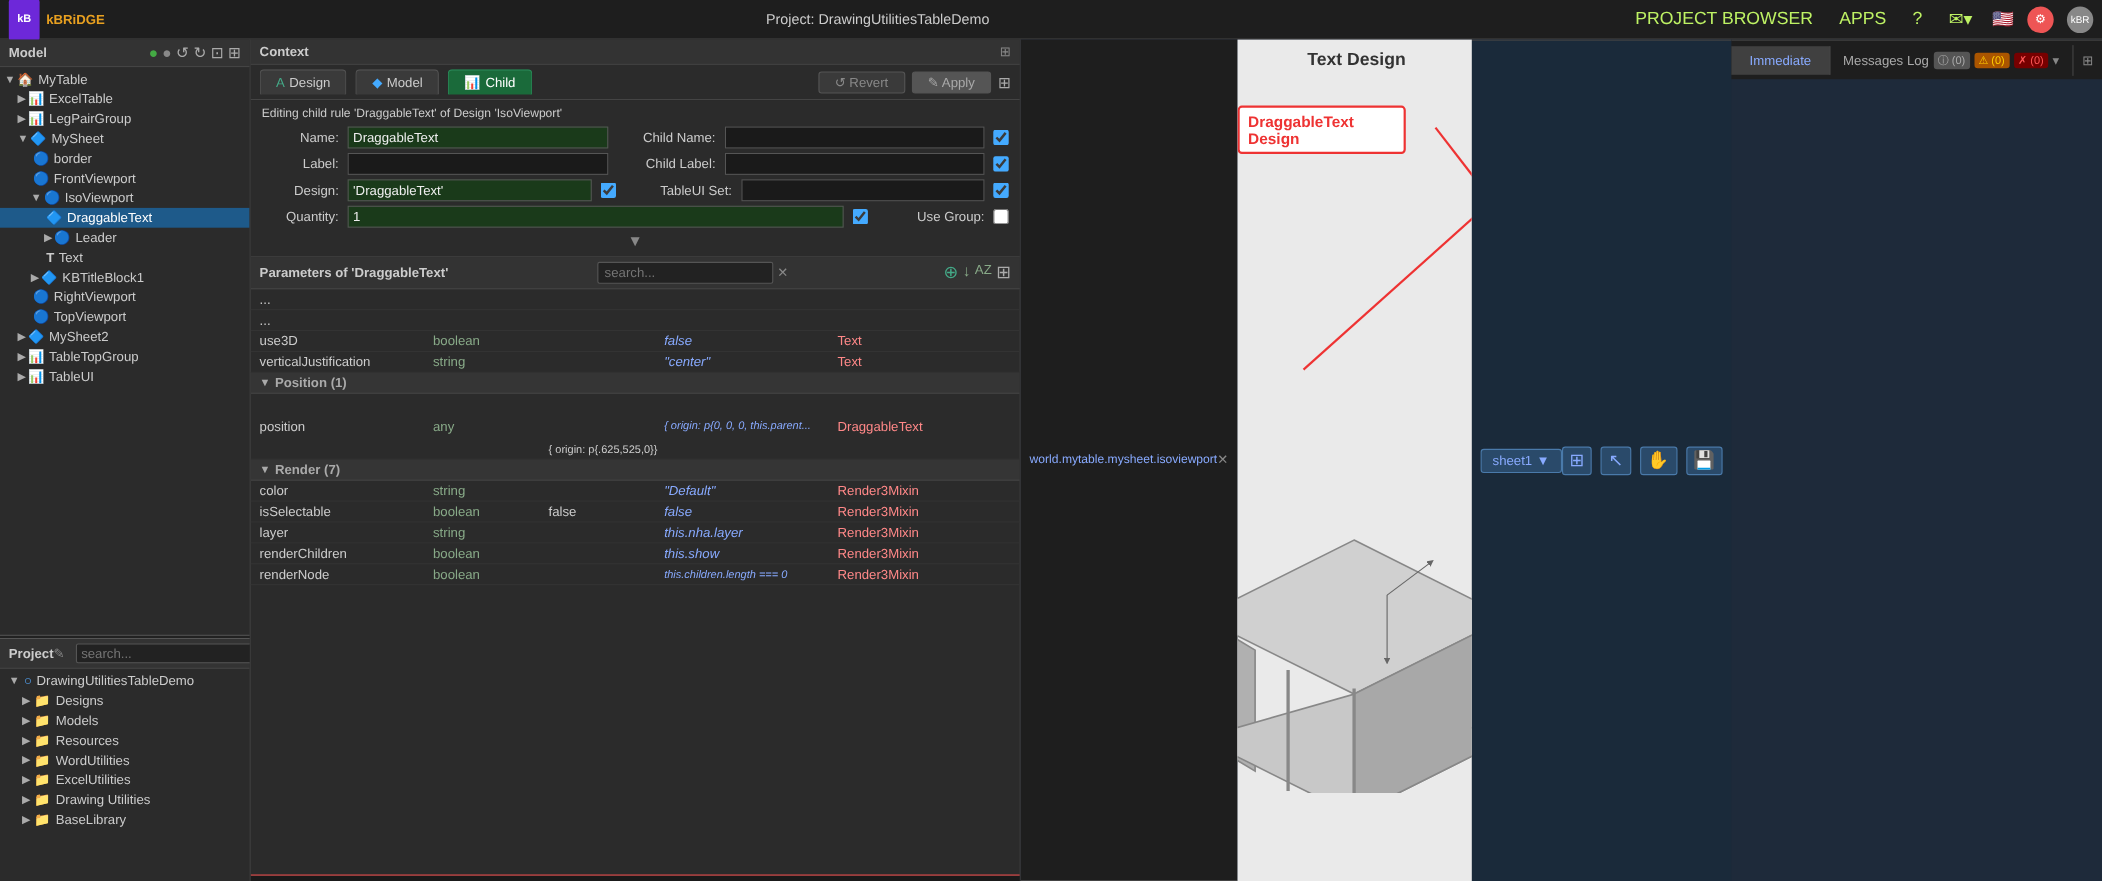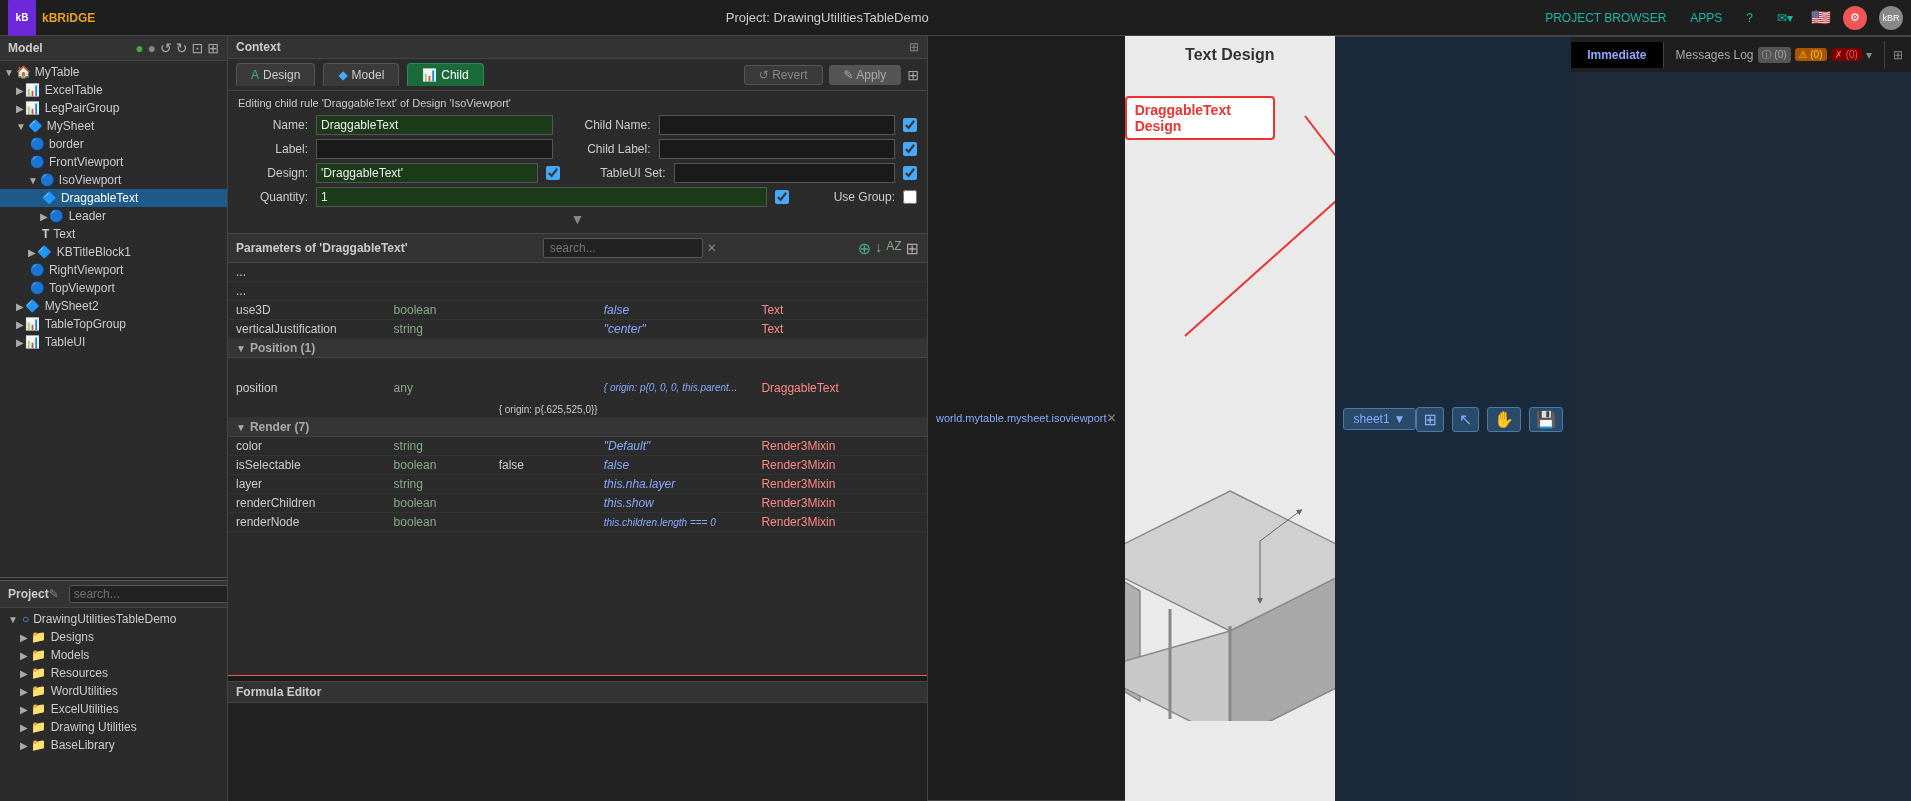--- a/index.html
+++ b/index.html
@@ -7,21 +7,21 @@
 
     
     #topbar {
       display: flex; align-items: center; height: 36px;
       background: #1e1e1e; color: #ccc; padding: 0 8px;
       border-bottom: 1px solid #444;
     }
     #topbar .logo { display: flex; align-items: center; gap: 6px; font-weight: bold; font-size: 14px; color: #e8a020; margin-right: 20px; }
     #topbar .project-title { flex: 1; text-align: center; color: #ccc; font-size: 13px; }
     #topbar .top-actions { display: flex; align-items: center; gap: 12px; margin-left: auto; }
-    #topbar .top-btn { color: #14b8a6; font-size: 12px; cursor: pointer; padding: 2px 6px; }
+    #topbar .top-btn { color: #bef264; font-size: 16px; cursor: pointer; padding: 2px 6px; }
     #topbar .top-icon { width: 24px; height: 24px; border-radius: 50%; background: #e55; display: flex; align-items: center; justify-content: center; color: #fff; font-size: 11px; cursor: pointer; }
     #topbar .flag { font-size: 16px; }
 
     
     #main { display: flex; height: calc(801px - 36px); }
 
     
     #left-panel { width: 228px; background: #2b2b2b; display: flex; flex-direction: column; border-right: 1px solid #444; }
     #model-section { flex: 1; overflow: hidden; display: flex; flex-direction: column; }
     #model-header { display: flex; align-items: center; justify-content: space-between; padding: 4px 8px; background: #333; border-bottom: 1px solid #444; }
@@ -110,21 +110,21 @@
     #right-panel-header .close-btn { color: #888; cursor: pointer; }
     #viewport-area { flex: 1; background: #eaeaea; position: relative; overflow: hidden; }
     #viewport-labels { position: absolute; top: 10px; right: 60px; text-align: center; }
     #viewport-labels .vp-title { font-size: 16px; font-weight: bold; color: #333; }
     #design-label { position: absolute; top: 60px; right: 60px; background: #fff; border: 2px solid #e33; color: #e33; font-size: 14px; font-weight: bold; padding: 4px 8px; border-radius: 4px; }
     #viewport-bottom { display: flex; align-items: center; justify-content: space-between; padding: 4px 8px; background: #1a2a3a; border-top: 1px solid #444; }
     #viewport-bottom .sheet-btn { background: #2a4a6a; color: #8af; padding: 3px 10px; border: 1px solid #4a7aaa; border-radius: 3px; cursor: pointer; display: flex; align-items: center; gap: 4px; }
     #viewport-bottom .vp-tools { display: flex; gap: 8px; }
     #viewport-bottom .vp-tool { color: #8af; font-size: 16px; cursor: pointer; background: #2a4a6a; border: 1px solid #4a7aaa; border-radius: 3px; padding: 2px 6px; }
     #immediate-bar { display: flex; align-items: center; background: #1e1e1e; border-top: 1px solid #444; padding: 0; height: 36px; }
-    #immediate-tab { padding: 6px 16px; background: #000000; color: #8af; border-right: 1px solid #444; cursor: pointer; font-weight: bold; }
+    #immediate-tab { padding: 6px 16px; background: #404040; color: #8af; border-right: 1px solid #444; cursor: pointer; font-weight: normal; }
     #messages-tab { padding: 6px 12px; color: #aaa; cursor: pointer; display: flex; align-items: center; gap: 4px; border-right: 1px solid #444; }
     .msg-badge { background: #555; border-radius: 3px; padding: 1px 4px; font-size: 10px; }
     .msg-badge.warn { background: #a50; color: #fc0; }
     .msg-badge.err { background: #700; color: #f55; }
     #immediate-expand { margin-left: auto; padding: 4px 8px; color: #888; cursor: pointer; }
 
     
     #table-svg { position: absolute; bottom: 80px; left: 50%; transform: translateX(-50%); }
 
     
@@ -489,26 +489,20 @@
         <span class="col-name">renderNode</span>
         <span class="col-type">boolean</span>
         <span class="col-supplied"></span>
         <span class="col-default" style="font-size:10px;">this.children.length === 0</span>
         <span class="col-owner">Render3Mixin</span>
       </div>
     </div>
 
     <div id="resize-handle"></div>
 
-    <div id="formula-section">
-      <div id="formula-header">
-        <span>Formula Editor</span>
-      </div>
-      <div id="formula-body"></div>
-    </div>
   </div>
 
   <div id="right-panel">
     <div id="right-panel-header">
       <span class="panel-path">world.mytable.mysheet.isoviewport</span>
       <span class="close-btn">✕</span>
     </div>
     <div id="viewport-area">
 
       <div id="viewport-labels">

